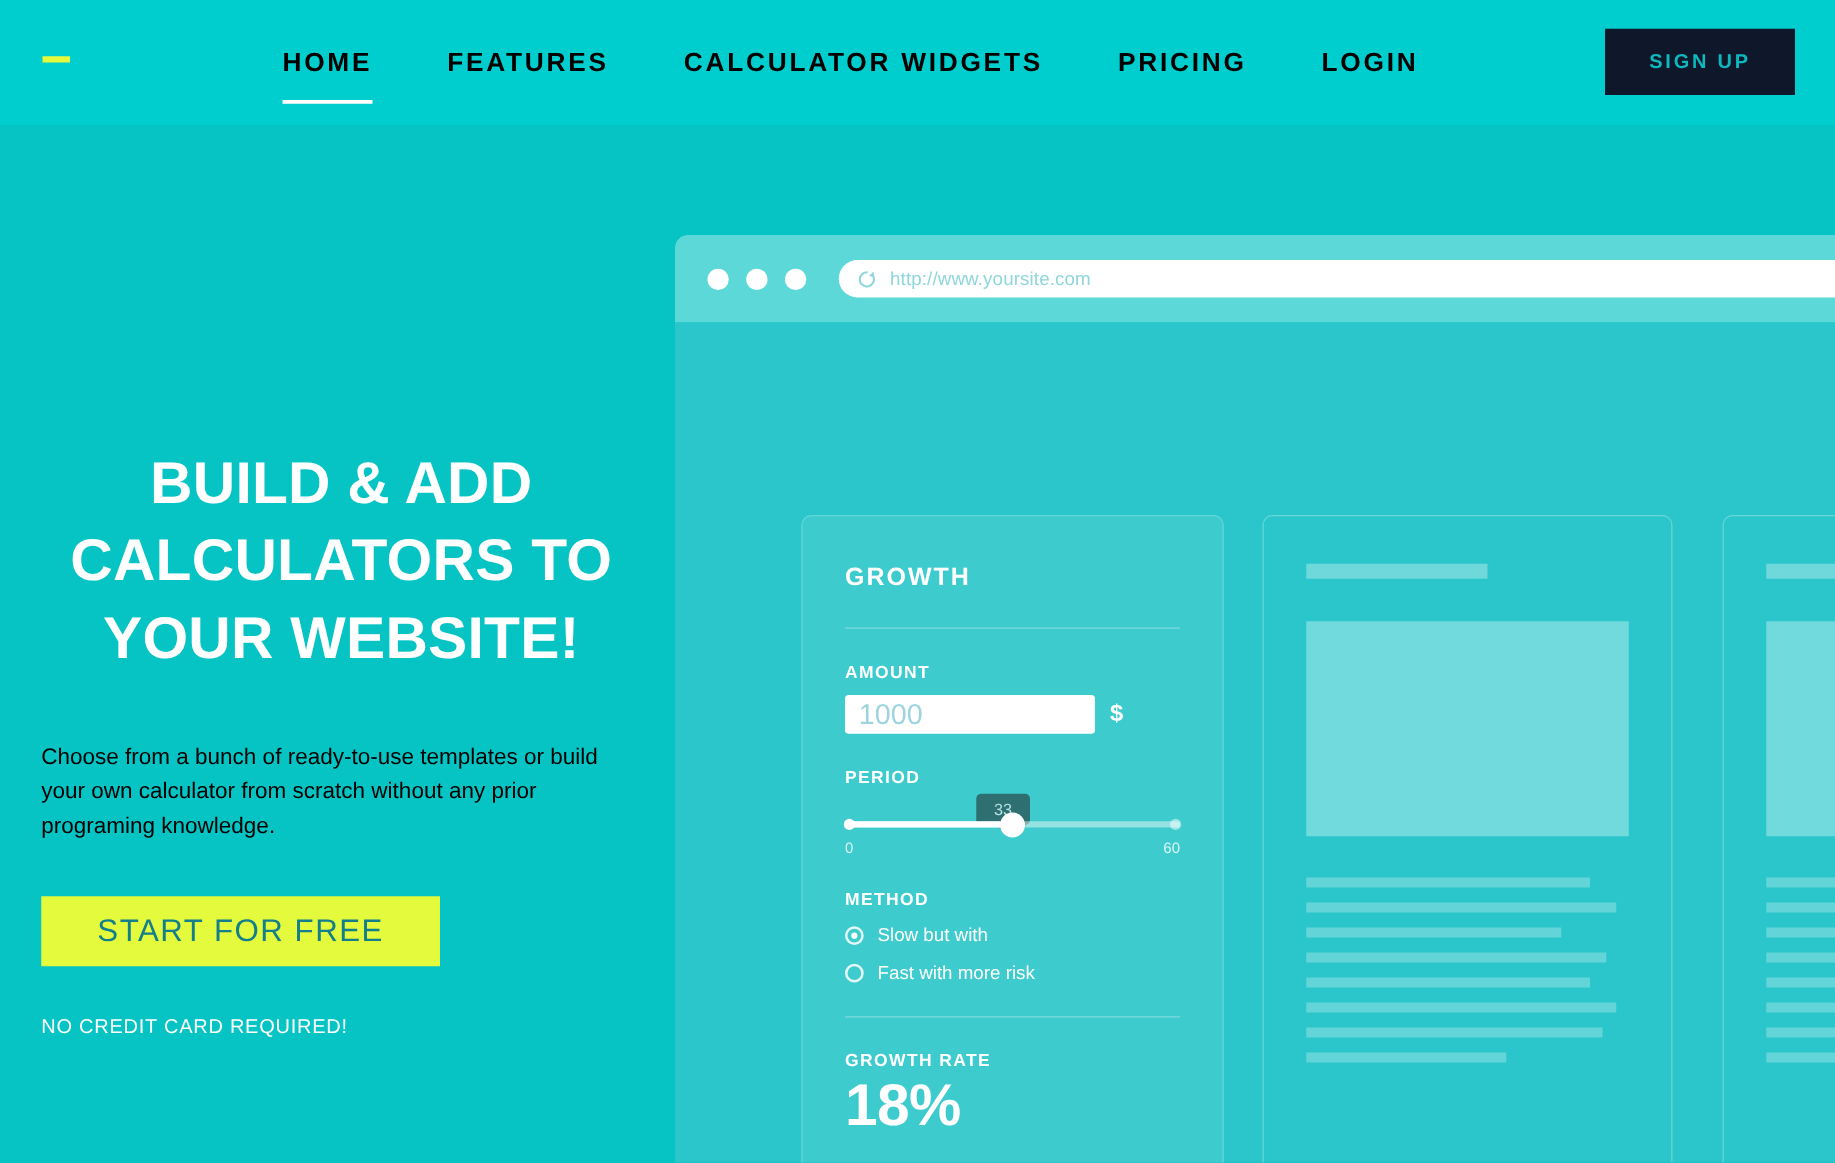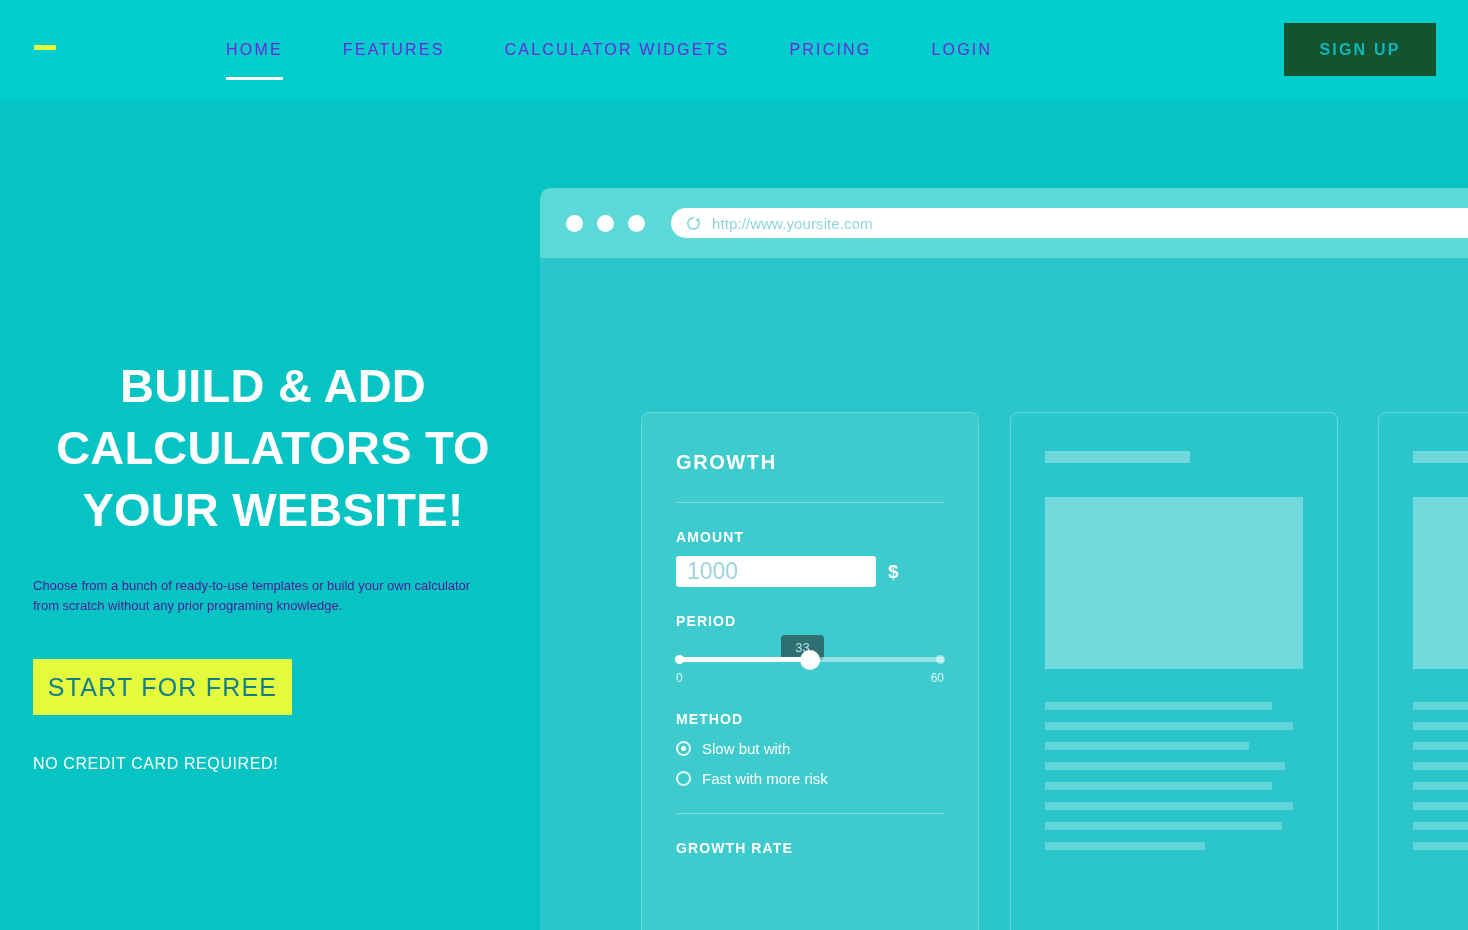--- a/index.html
+++ b/index.html
@@ -53,23 +53,23 @@
   }
 
   .nav {
     display: flex;
     align-items: center;
     margin-left: 140px;
     gap: 0px;
   }
   .nav-item {
     position: relative;
-    color: #6d28d9;
-    font-size: 16px;
-    font-weight: normal;
+    color: #000000;
+    font-size: 21px;
+    font-weight: bold;
     letter-spacing: 2.2px;
     padding: 0 30px;
     cursor: pointer;
     white-space: nowrap;
     line-height: 1;
   }
   .nav-item.active::after {
     content: "";
     position: absolute;
     left: 30px;
@@ -78,21 +78,21 @@
     height: 3px;
     background: #ffffff;
   }
 
   .signup-btn {
     position: absolute;
     right: 32px;
     top: 23px;
     width: 152px;
     height: 53px;
-    background: #14532d;
+    background: #0f172a;
     color: #0cb8bd;
     border: none;
     font-family: "Liberation Sans", sans-serif;
     font-size: 16px;
     font-weight: bold;
     letter-spacing: 2.2px;
     cursor: pointer;
     display: flex;
     align-items: center;
     justify-content: center;
@@ -108,30 +108,30 @@
   }
   .hero-title {
     color: #ffffff;
     font-size: 47px;
     font-weight: bold;
     line-height: 1.32;
     letter-spacing: 0.2px;
     text-align: center;
   }
   .hero-sub {
-    color: #4c1d95;
-    font-size: 13px;
+    color: #000000;
+    font-size: 18px;
     line-height: 1.52;
-    margin-top: 35px;
+    margin-top: 51px;
     width: 465px;
   }
   .cta-btn {
     display: block;
     margin-top: 43px;
-    width: 259px;
+    width: 319px;
     height: 56px;
     background: #e4fa3c;
     color: #127f8a;
     border: none;
     font-family: "Liberation Sans", sans-serif;
     font-size: 25px;
     letter-spacing: 1.2px;
     cursor: pointer;
     text-align: center;
     line-height: 56px;
@@ -453,20 +453,21 @@
         <span class="radio-label">Slow but with</span>
       </div>
       <div class="radio-row">
         <span class="radio"></span>
         <span class="radio-label">Fast with more risk</span>
       </div>
 
       <div class="hr" style="margin-top:26px"></div>
 
       <div class="result-label">GROWTH RATE</div>
+      <div class="result-value">18%</div>
     </div>
 
     <div class="skel-panel p1">
       <div class="sk-title"></div>
       <div class="sk-image"></div>
       <div class="sk-lines">
         <div class="sk-line" style="width:88%"></div>
         <div class="sk-line" style="width:96%"></div>
         <div class="sk-line" style="width:79%"></div>
         <div class="sk-line" style="width:93%"></div>

